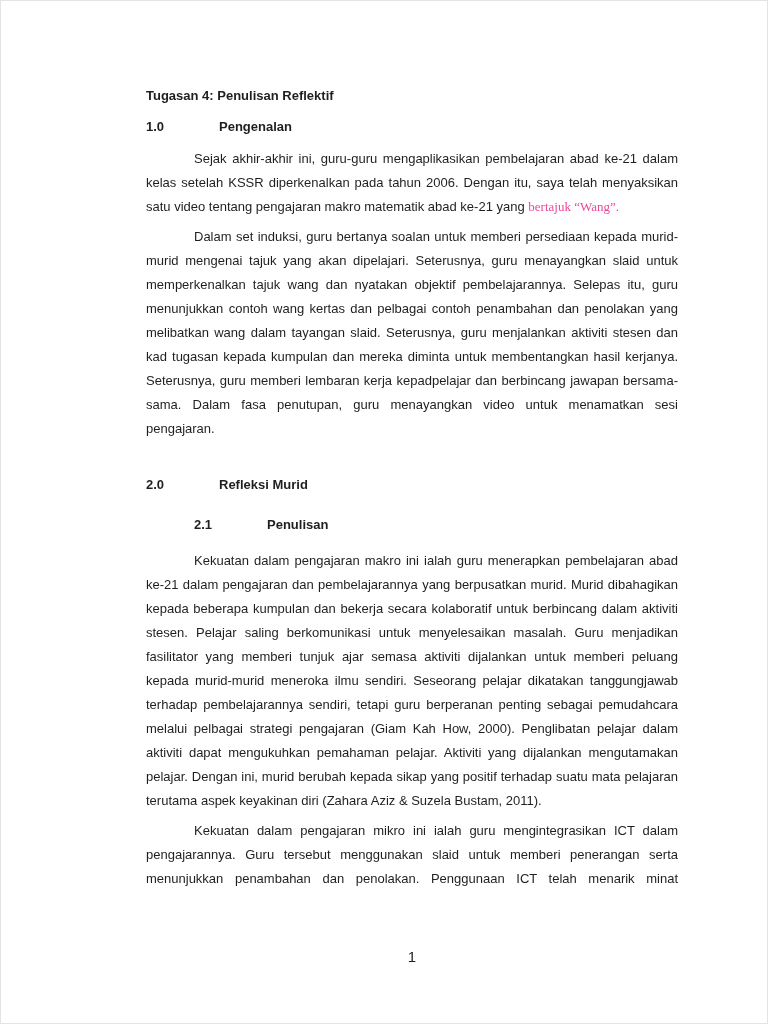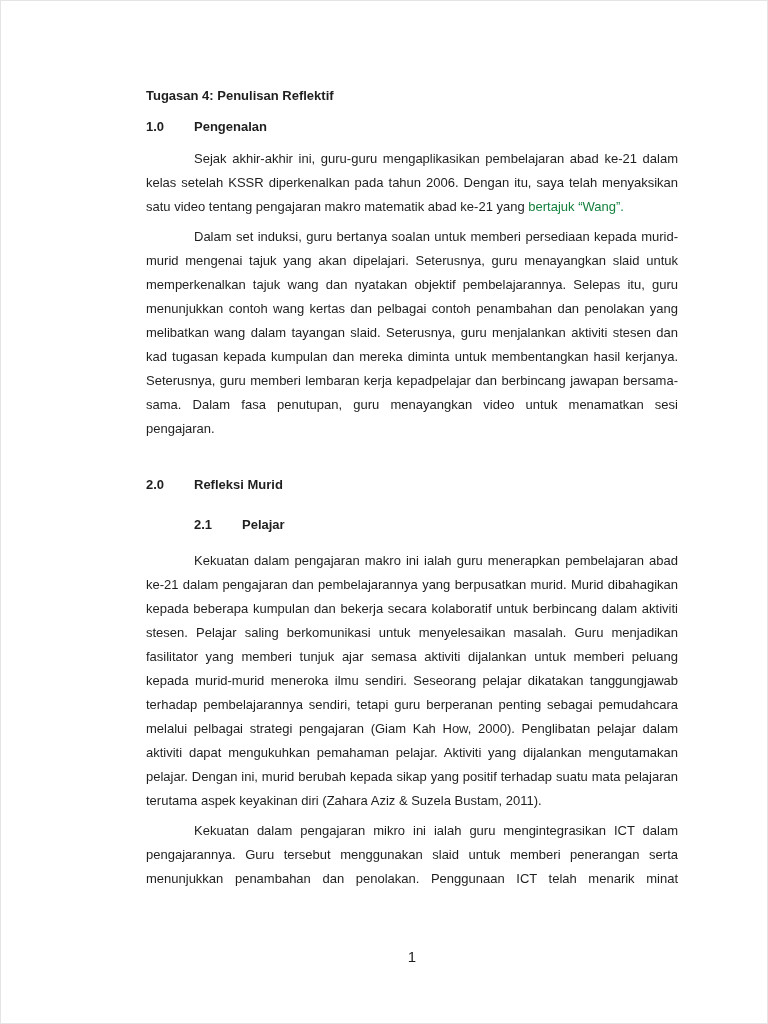--- a/index.html
+++ b/index.html
@@ -27,20 +27,21 @@
     line-height: 24px;
   }
   .doc-title {
     font-weight: bold;
     margin: 0 0 7px 0;
   }
   .heading {
     display: flex;
     font-weight: bold;
     margin: 0 0 8px 0;
+    gap: 25px;
   }
   .heading .num {
     width: 48px;
     flex: 0 0 48px;
   }
   .heading.level2 {
     margin-left: 48px;
     align-items: flex-end;
   }
   .heading.sec2 {
@@ -53,21 +54,22 @@
   p.body-para {
     margin: 0 0 6px 0;
     text-align: justify;
     text-indent: 48px;
   }
   p.body-para.last-cut {
     text-align-last: justify;
     margin-bottom: 12px;
   }
   .faded {
-    color: #15803d;
+    color: #ec4899;
+    font-family: Liberation Serif, serif;
   }
   .page-number {
     position: absolute;
     left: 145px;
     top: 944px;
     width: 532px;
     text-align: center;
     font-size: 15px;
     line-height: 24px;
     color: #1f1f1f;
@@ -90,21 +92,21 @@
 
     <p class="body-para">Dalam set induksi, guru bertanya soalan untuk memberi persediaan kepada murid-murid mengenai tajuk yang akan dipelajari. Seterusnya, guru menayangkan slaid untuk memperkenalkan tajuk wang dan nyatakan objektif pembelajarannya. Selepas itu, guru menunjukkan contoh wang kertas dan pelbagai contoh penambahan dan penolakan yang melibatkan wang dalam tayangan slaid. Seterusnya, guru menjalankan aktiviti stesen dan kad tugasan kepada kumpulan dan mereka diminta untuk membentangkan hasil kerjanya. Seterusnya, guru memberi lembaran kerja kepadpelajar dan berbincang jawapan bersama-sama. Dalam fasa penutupan, guru menayangkan video untuk menamatkan sesi pengajaran.</p>
 
     <div class="heading sec2">
       <span class="num">2.0</span>
       <span>Refleksi Murid</span>
     </div>
 
     <div class="heading level2 sec2-1">
       <span class="num">2.1</span>
-      <span>Pelajar</span>
+      <span>Penulisan</span>
     </div>
 
     <p class="body-para">Kekuatan dalam pengajaran makro ini ialah guru menerapkan pembelajaran abad ke-21 dalam pengajaran dan pembelajarannya yang berpusatkan murid. Murid dibahagikan kepada beberapa kumpulan dan bekerja secara kolaboratif untuk berbincang dalam aktiviti stesen. Pelajar saling berkomunikasi untuk menyelesaikan masalah. Guru menjadikan fasilitator yang memberi tunjuk ajar semasa aktiviti dijalankan untuk memberi peluang kepada murid-murid meneroka ilmu sendiri. Seseorang pelajar dikatakan tanggungjawab terhadap pembelajarannya sendiri, tetapi guru berperanan penting sebagai pemudahcara melalui pelbagai strategi pengajaran (Giam Kah How, 2000). Penglibatan pelajar dalam aktiviti dapat mengukuhkan pemahaman pelajar. Aktiviti yang dijalankan mengutamakan pelajar. Dengan ini, murid berubah kepada sikap yang positif terhadap suatu mata pelajaran terutama aspek keyakinan diri (Zahara Aziz &amp; Suzela Bustam, 2011).</p>
 
     <p class="body-para last-cut">Kekuatan dalam pengajaran mikro ini ialah guru mengintegrasikan ICT dalam pengajarannya. Guru tersebut menggunakan slaid untuk memberi penerangan serta menunjukkan penambahan dan penolakan. Penggunaan ICT telah menarik minat</p>
 
   </div>
 
   <div class="page-number">1</div>
 </div>

